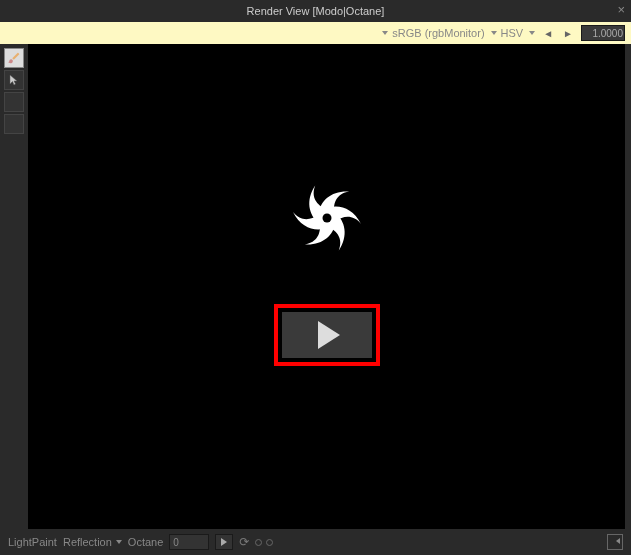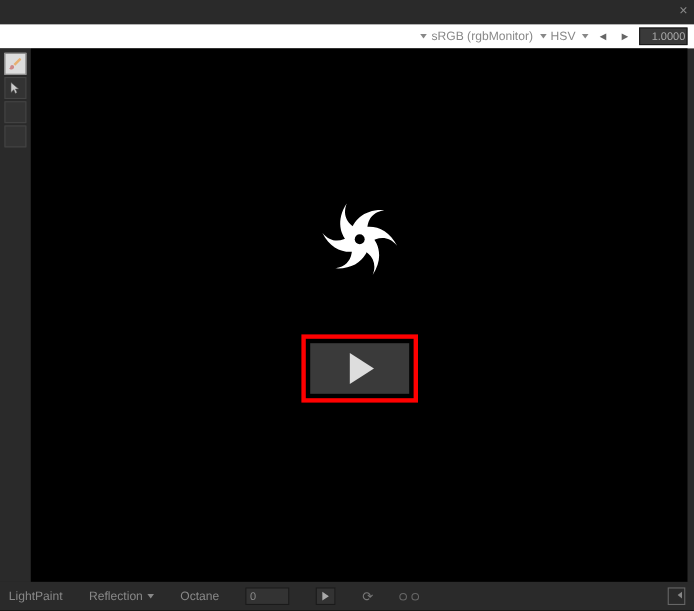--- a/index.html
+++ b/index.html
@@ -28,21 +28,21 @@
     cursor: pointer;
     font-size: 13px;
   }
   .toolbar {
     height: 22px;
     display: flex;
     align-items: center;
     justify-content: flex-end;
     padding-right: 6px;
     gap: 6px;
-    background: #ffffff;
+    background: #fef9c3;
   }
   .dropdown {
     display: flex;
     align-items: center;
     gap: 4px;
     color: #888;
     font-size: 11px;
     cursor: pointer;
   }
   .tri-down {
@@ -127,21 +127,21 @@
     margin-left: 4px;
   }
   .statusbar {
     position: absolute;
     left: 0; right: 0; bottom: 0;
     height: 26px;
     background: #2a2a2a;
     display: flex;
     align-items: center;
     padding: 0 8px;
-    gap: 24px;
+    gap: 6px;
     color: #888;
     font-size: 11px;
   }
   .frame-input {
     width: 40px; height: 16px;
     background: #333;
     border: 1px solid #1a1a1a;
     color: #888;
     font-size: 10px;
     padding: 0 3px;
@@ -190,20 +190,21 @@
     border-bottom: 3px solid transparent;
     border-right: 4px solid #888;
   }
   .brush-svg { width: 14px; height: 14px; }
   .cursor-svg { width: 12px; height: 14px; }
 </style>
 </head>
 <body>
 
 <div class="titlebar">
+  <span class="titlebar-text">Render View [Modo|Octane]</span>
   <span class="close-x">×</span>
 </div>
 
 <div class="toolbar">
   <div class="dropdown">
     <span class="tri-down"></span>
     <span>sRGB (rgbMonitor)</span>
   </div>
   <div class="dropdown">
     <span class="tri-down"></span>

